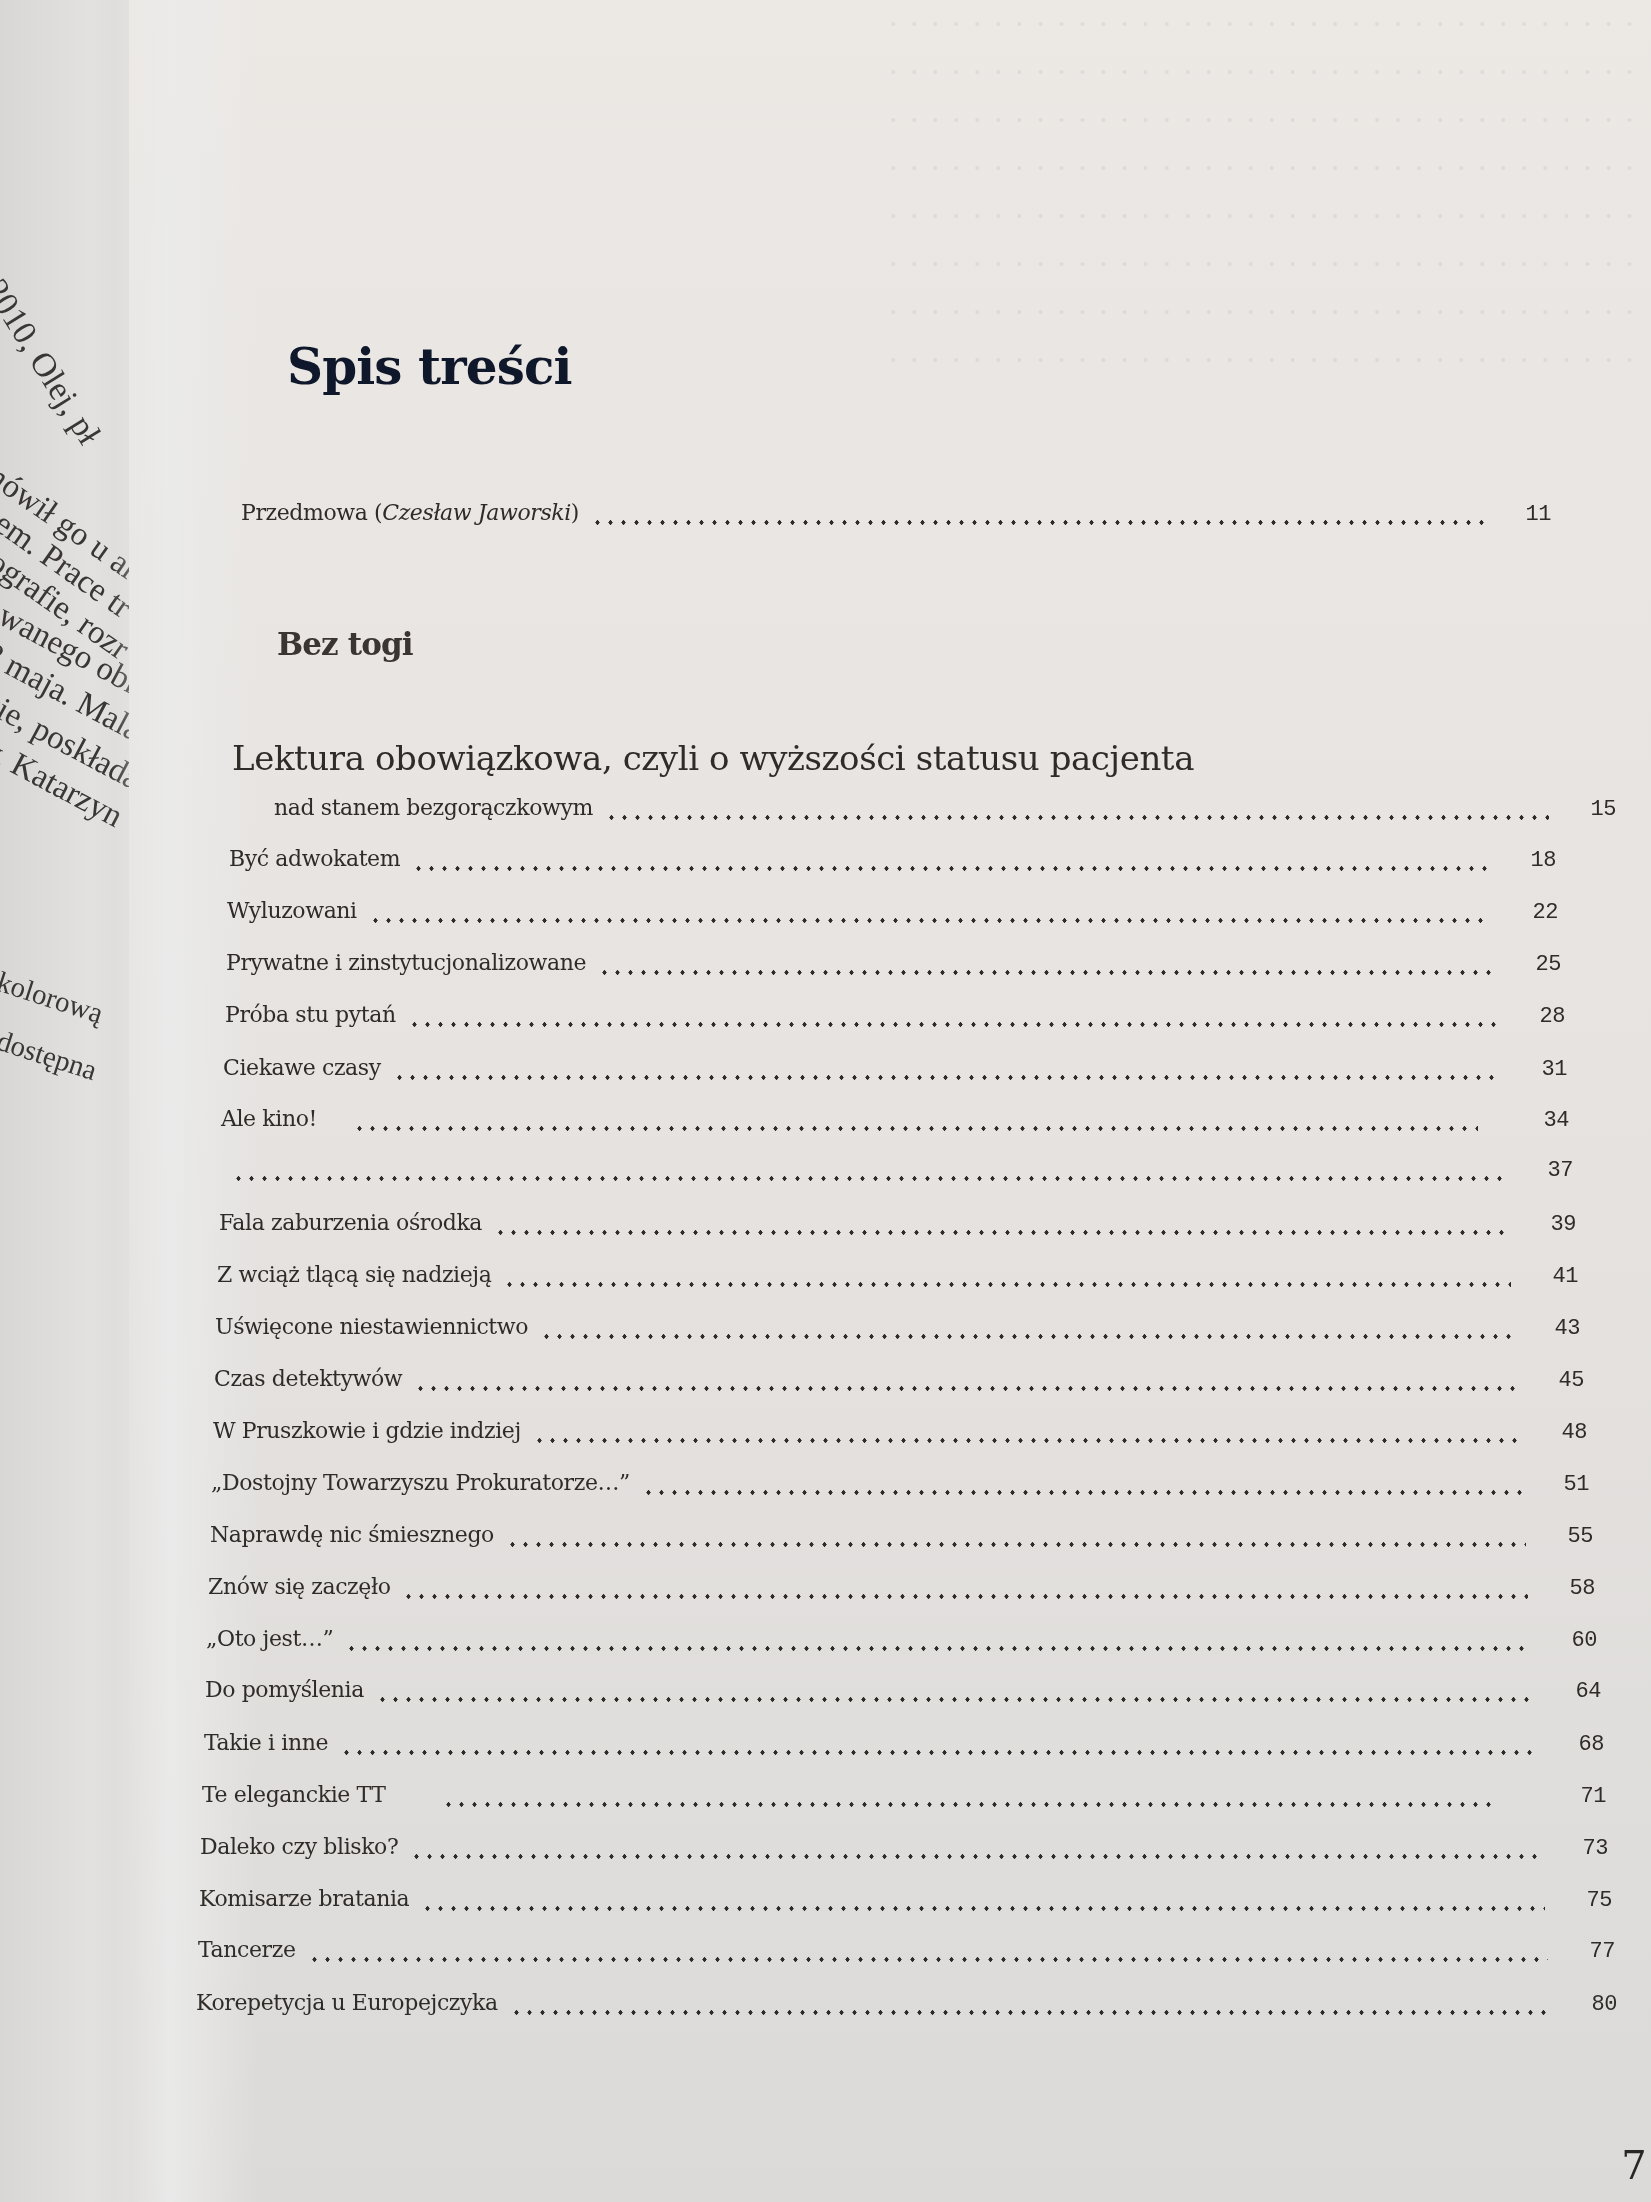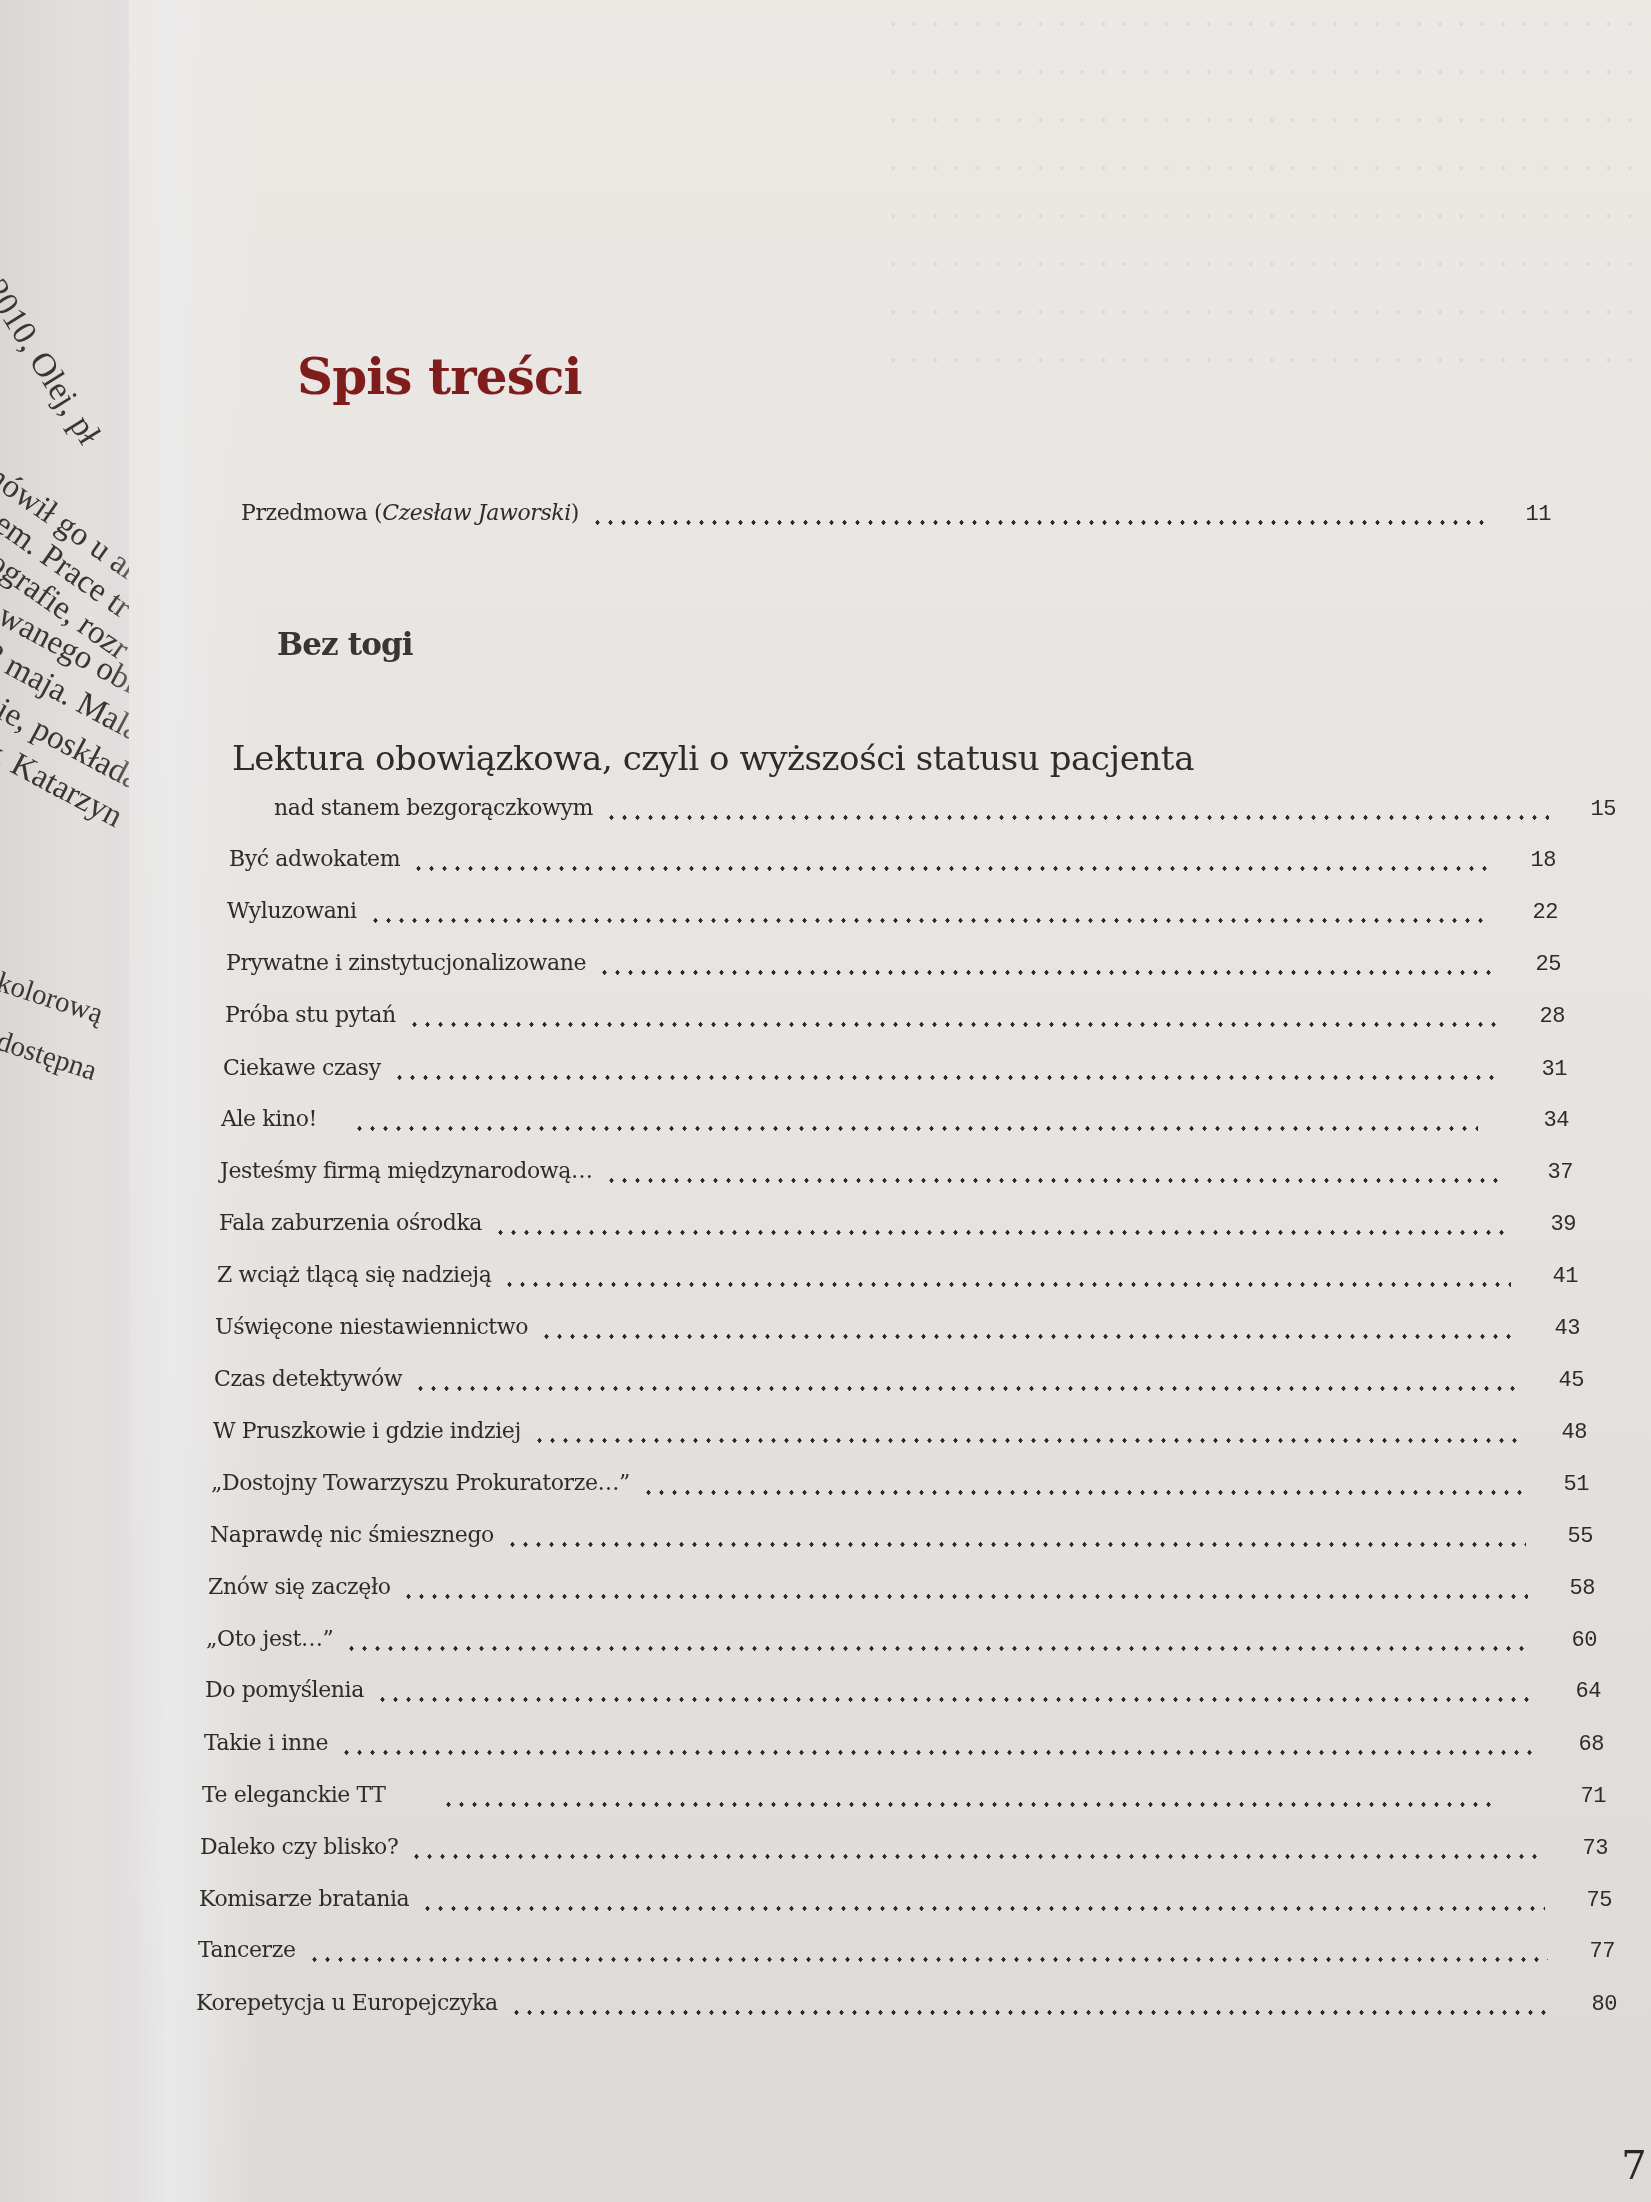--- a/index.html
+++ b/index.html
@@ -31,22 +31,22 @@
   
   .bleed {
     position: absolute; right: 17px; top: 0; width: 1377px; height: 1118px;
     color: rgba(60,55,50,0.07); font-family: "Liberation Serif", serif;
     font-size: 33px; line-height: 48px; transform: scaleX(-1); text-align: left;
     pointer-events: none; overflow: hidden;
   }
   .bleed div { white-space: nowrap; letter-spacing: 0.9px; }
 
   .title {
-    position: absolute; left: 287px; top: 337px; margin: 10px;
-    font-size: 50px; font-weight: bold; color: #7f1d1d;
+    position: absolute; left: 287px; top: 337px; margin: 0;
+    font-size: 50px; font-weight: bold; color: #0f172a;
     font-family: "DejaVu Serif", serif; letter-spacing: -0.9px;
   }
   .section {
     position: absolute; left: 277px; top: 626px; margin: 0;
     font-size: 31px; font-weight: bold; color: #3a3532;
     font-family: "DejaVu Serif", serif; letter-spacing: -0.9px;
   }
 
   .entry {
     position: absolute; display: flex; align-items: baseline;
@@ -140,21 +140,20 @@
       <span class="label">Ciekawe czasy</span>
       <span class="leader"></span>
       <span class="page">31</span>
     </div>
     <div class="entry" style="left: 221px; top: 1096px; width: 1348px; gap: 24px;">
       <span class="label">Ale kino!</span>
       <span class="leader"></span>
       <span class="page">34</span>
     </div>
     <div class="entry" style="left: 220px; top: 1148px; width: 1353px;">
-      <span class="label">Jesteśmy firmą międzynarodową…</span>
       <span class="leader"></span>
       <span class="page">37</span>
     </div>
     <div class="entry" style="left: 219px; top: 1200px; width: 1357px;">
       <span class="label">Fala zaburzenia ośrodka</span>
       <span class="leader"></span>
       <span class="page">39</span>
     </div>
     <div class="entry" style="left: 217px; top: 1252px; width: 1361px;">
       <span class="label">Z wciąż tlącą się nadzieją</span>

